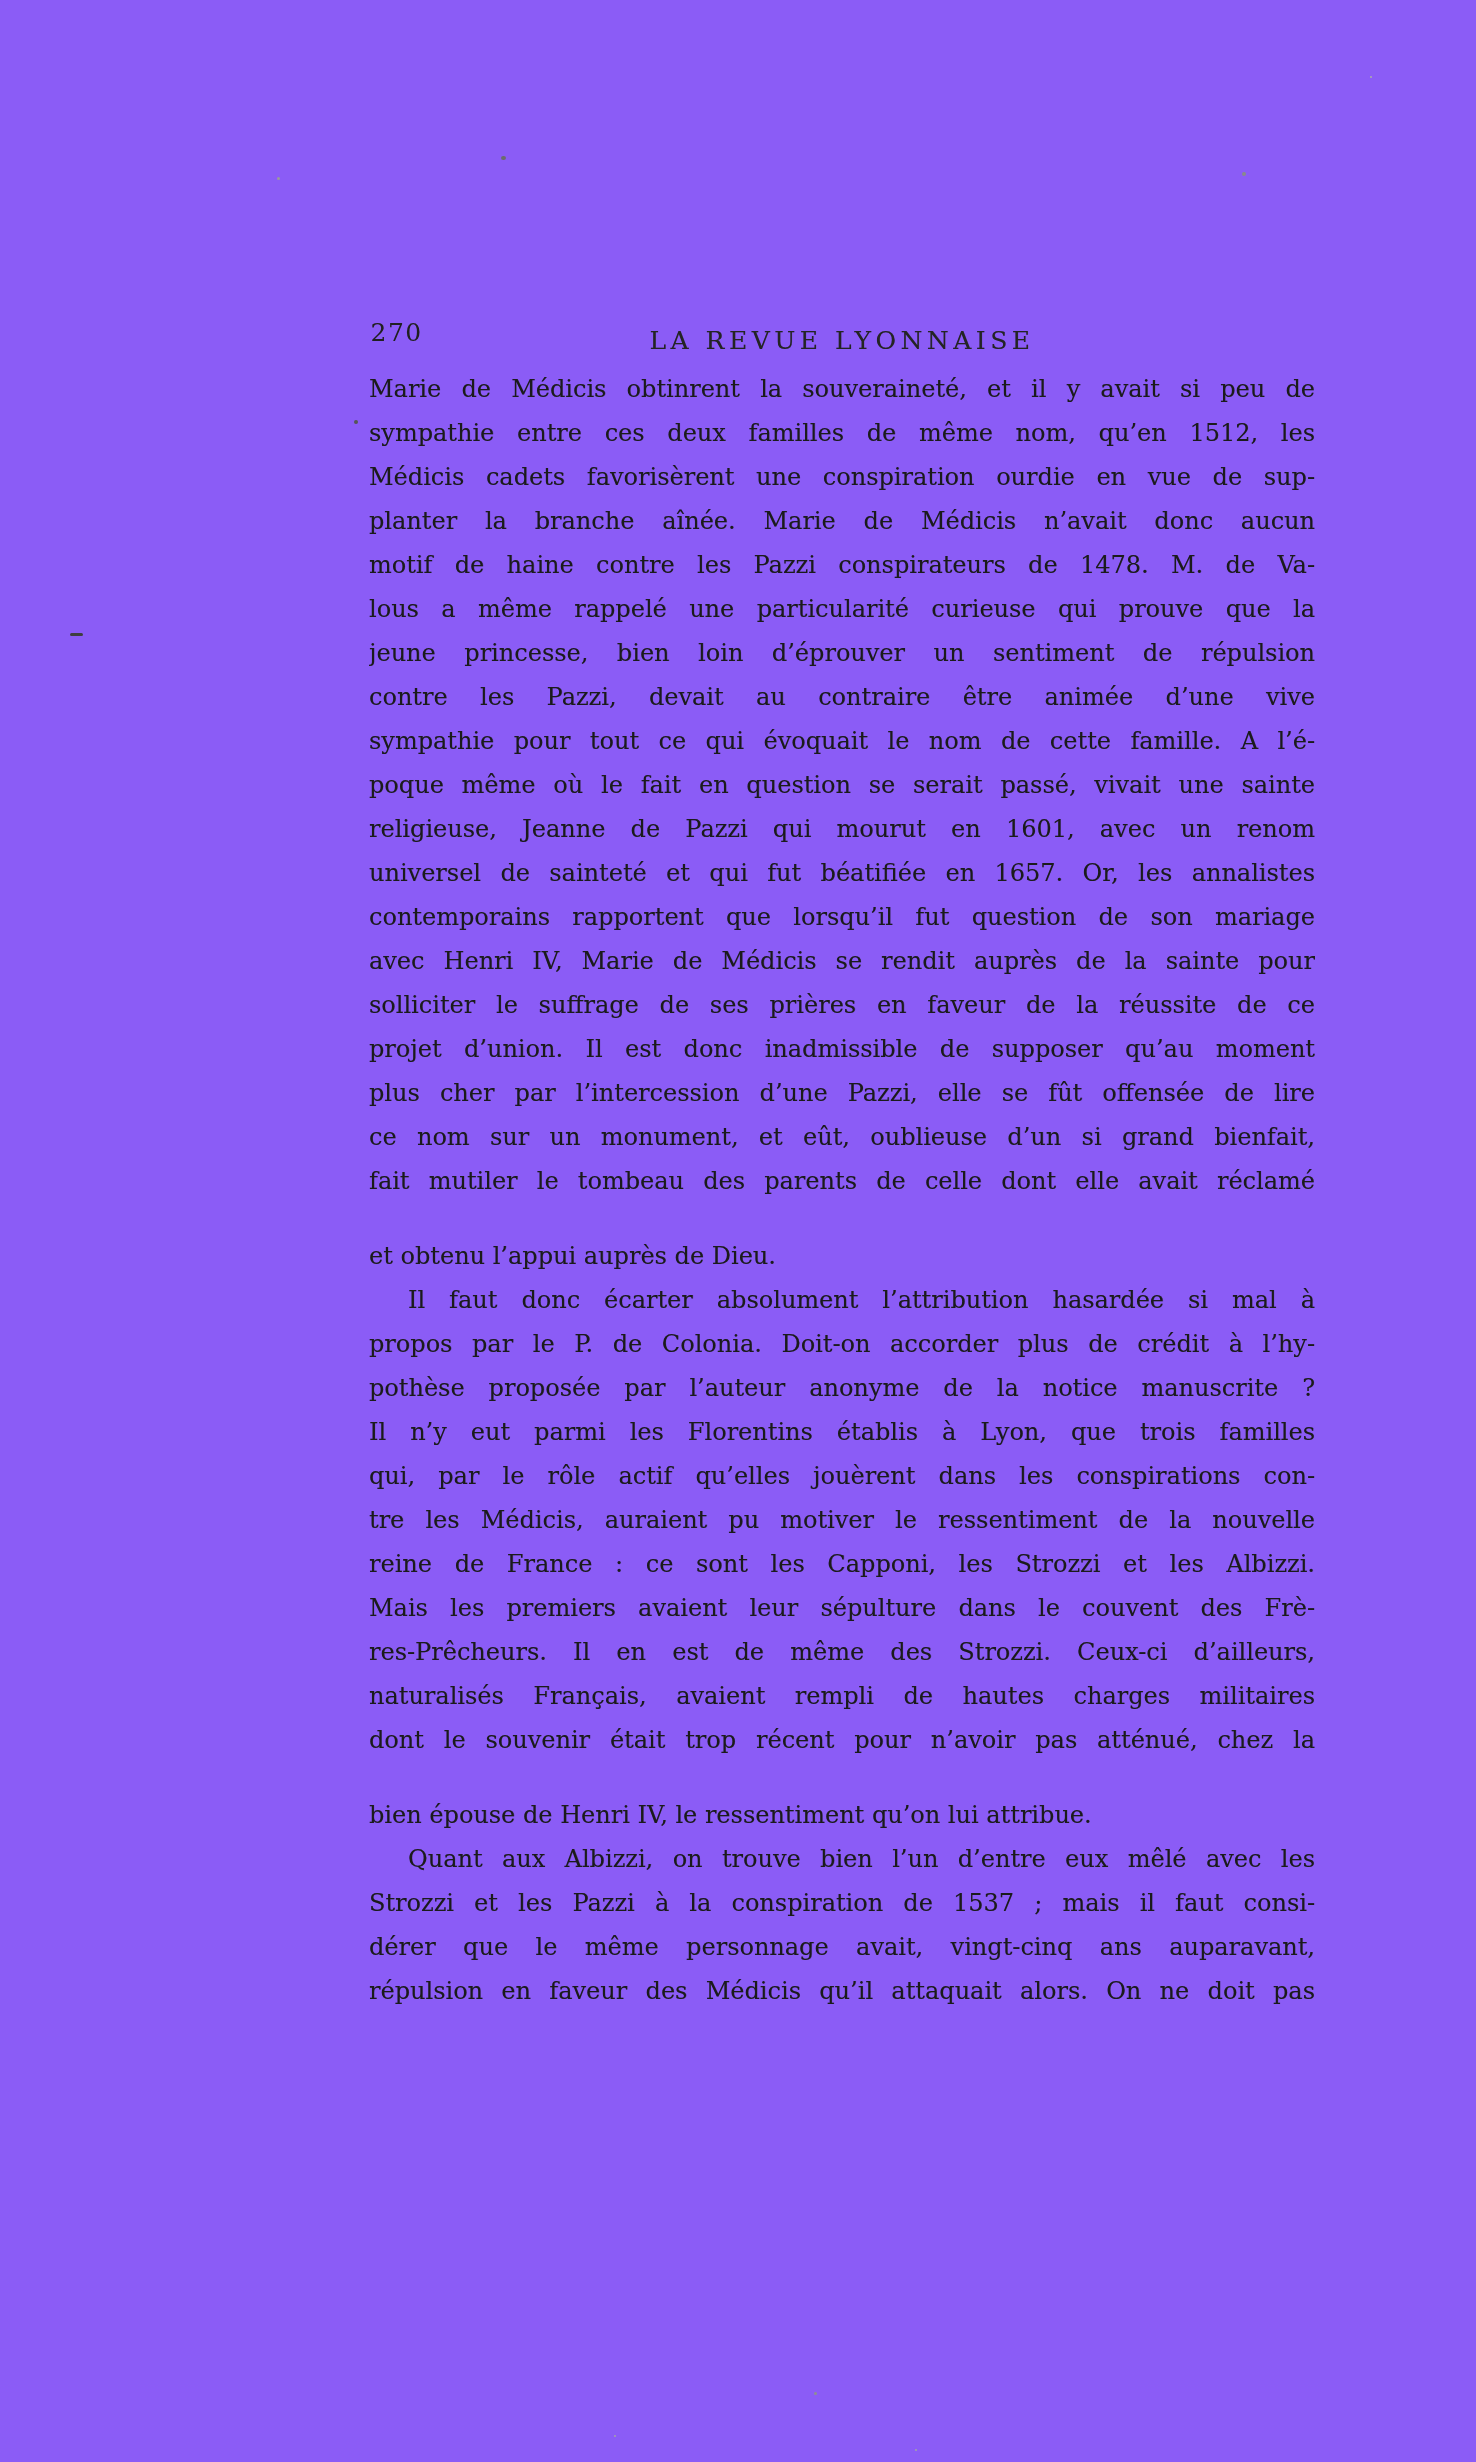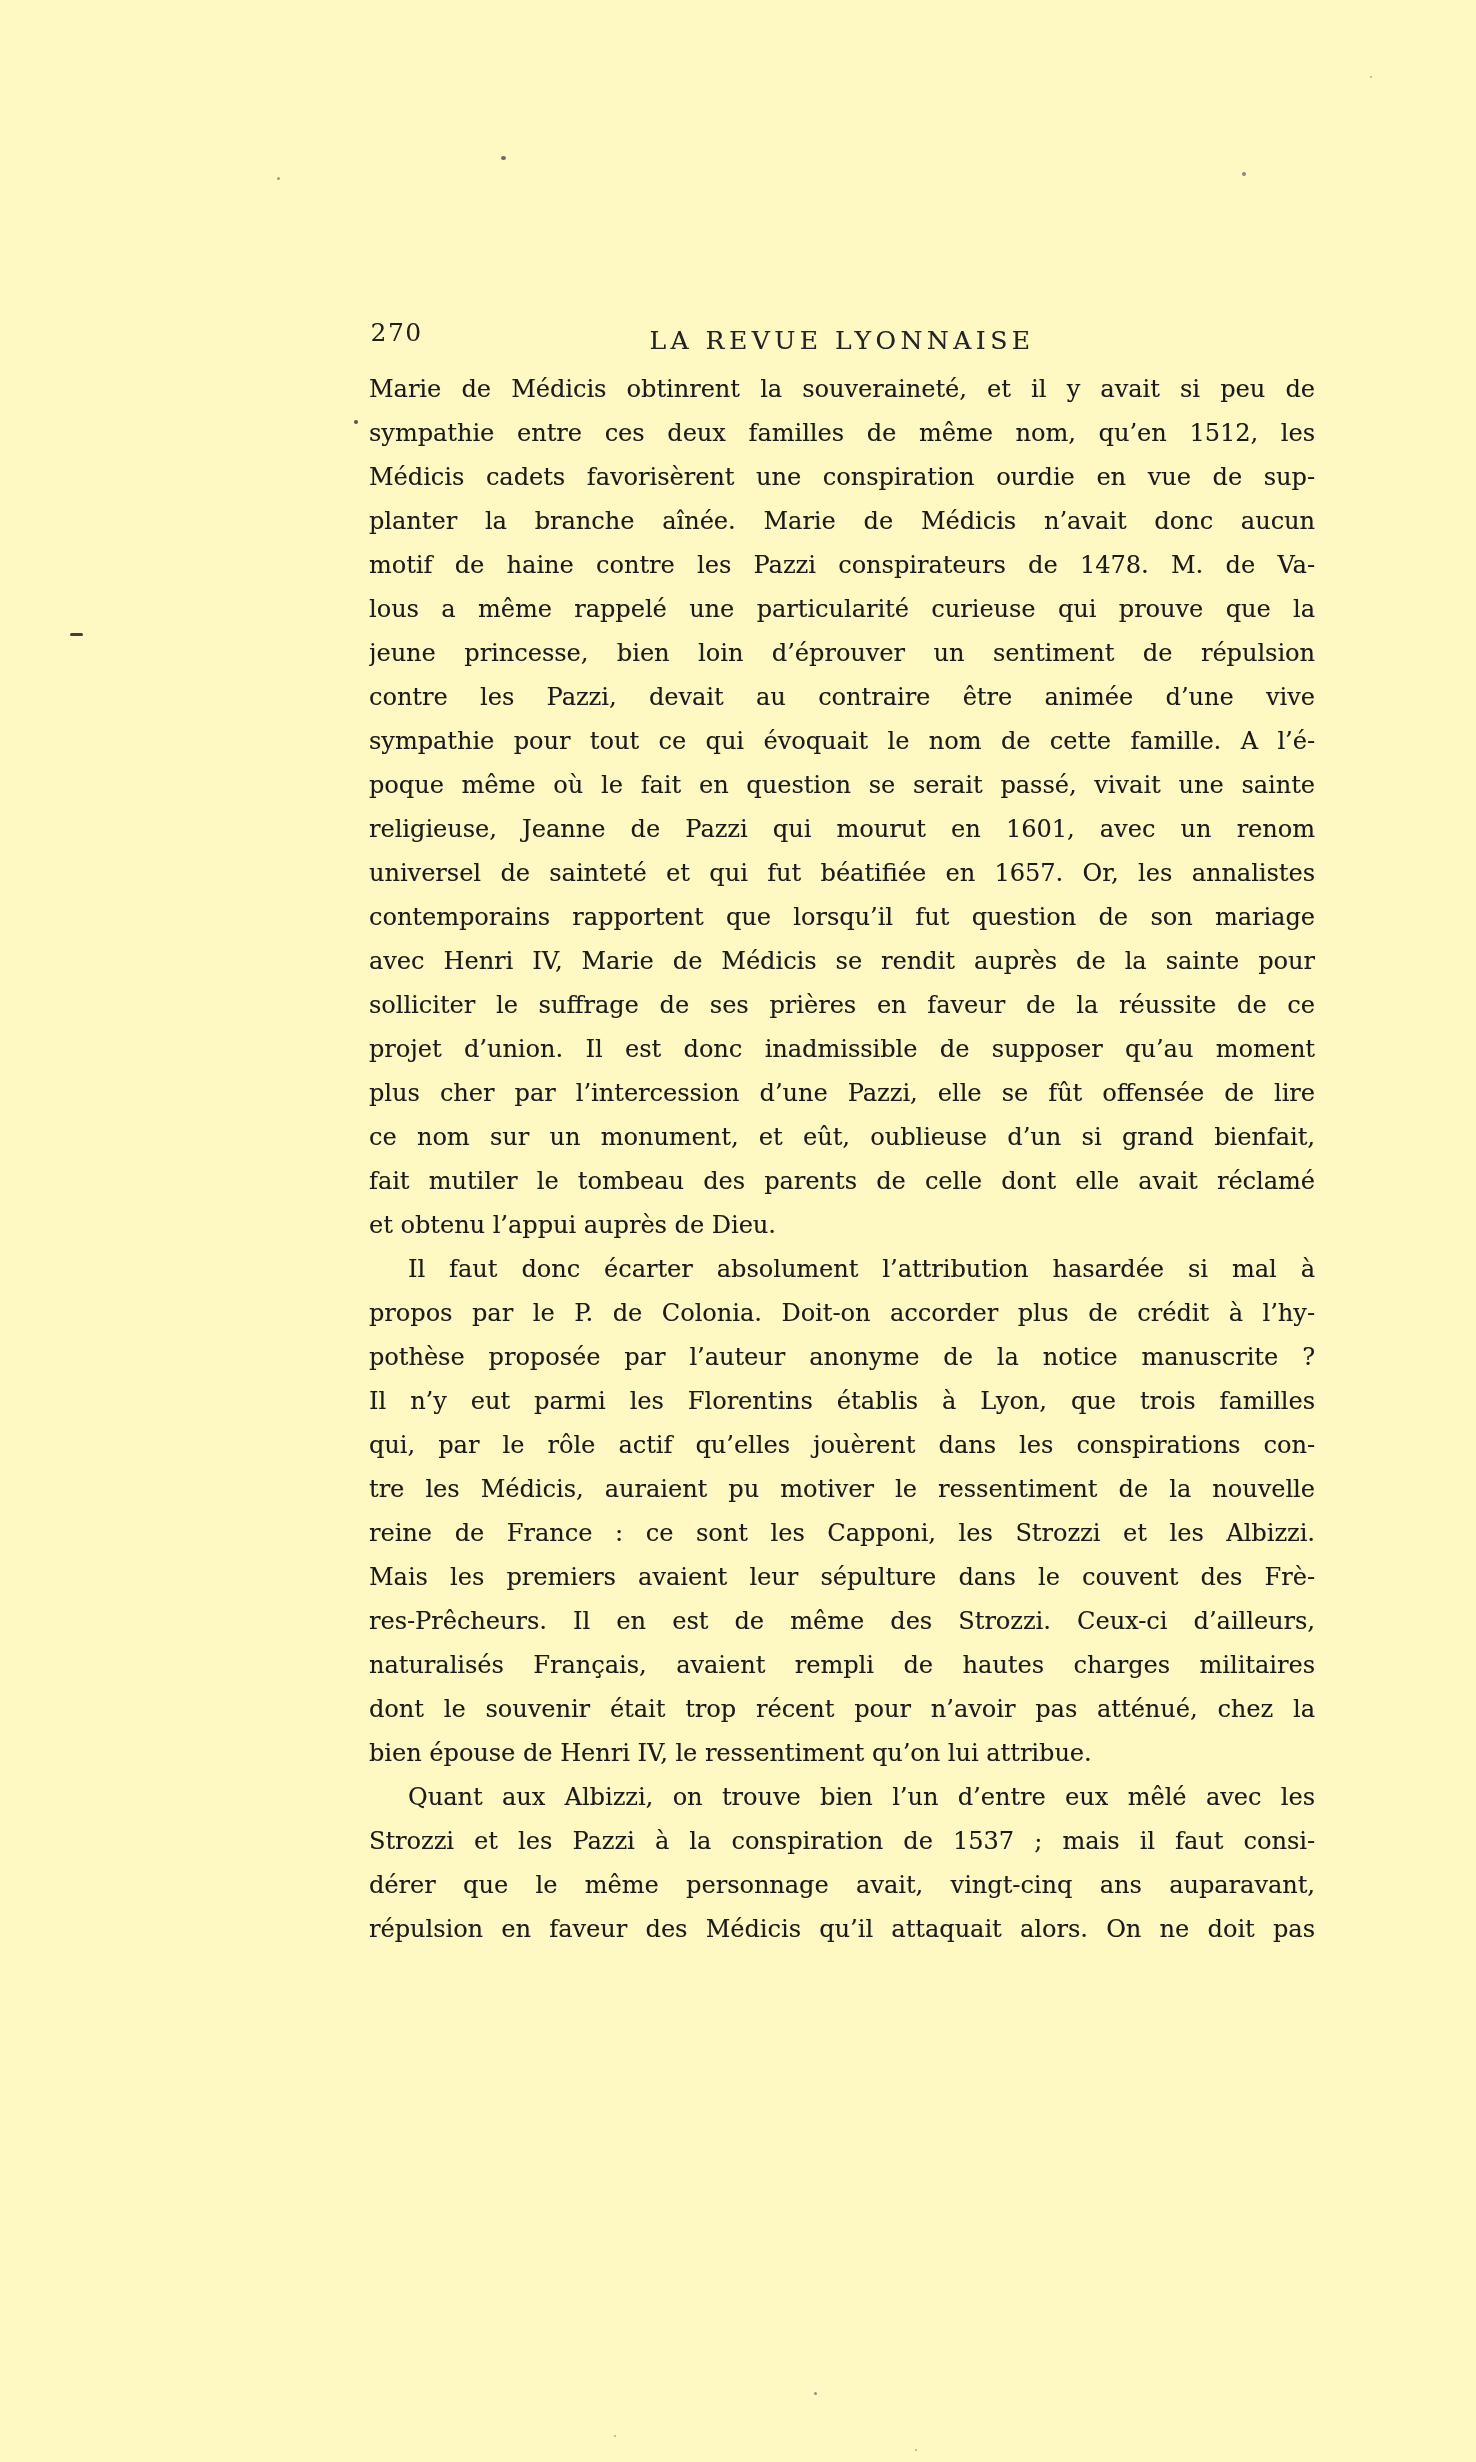--- a/index.html
+++ b/index.html
@@ -1,20 +1,20 @@
 <!DOCTYPE html>
 <html style="font-size:12px"><head>
 <meta charset="utf-8">
 <style>
   html, body { margin: 0; padding: 0; background: #e8e8e8; }
   .sheet {
     position: relative;
     width: 1477px;
     height: 2462px;
-    background: #fef9c3;
+    background: #8b5cf6;
     overflow: hidden;
     font-family: "DejaVu Serif", "Liberation Serif", serif;
     color: #1b1b1b;
   }
   .running-head {
     position: absolute;
     top: 316px;
     left: 369px;
     width: 946px;
     height: 33px;
@@ -52,20 +52,21 @@
     text-align: justify;
     text-align-last: justify;
     -moz-text-align-last: justify;
     white-space: nowrap; 
     overflow: visible;
   }
   .line.just { white-space: normal; overflow: hidden; }
   .line.end {
     text-align: center;
     text-align-last: left;
+    margin-top: 31px;
     -moz-text-align-last: left;
   }
   .line.indent { text-indent: 39px; }
   .speck {
     position: absolute;
     background: #777;
     border-radius: 50%;
   }
   .dash {
     position: absolute;

